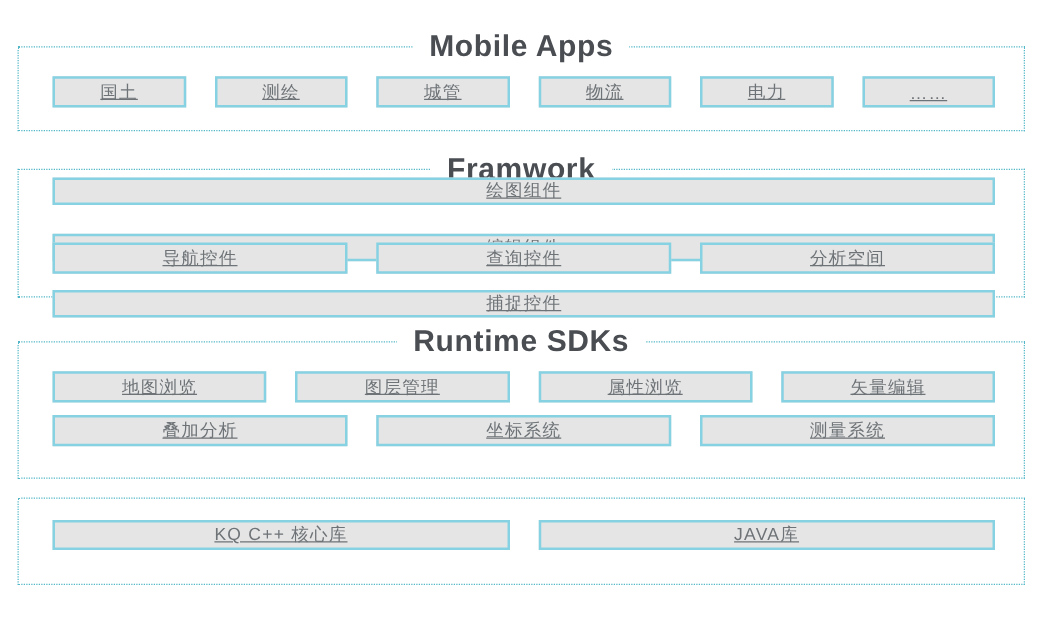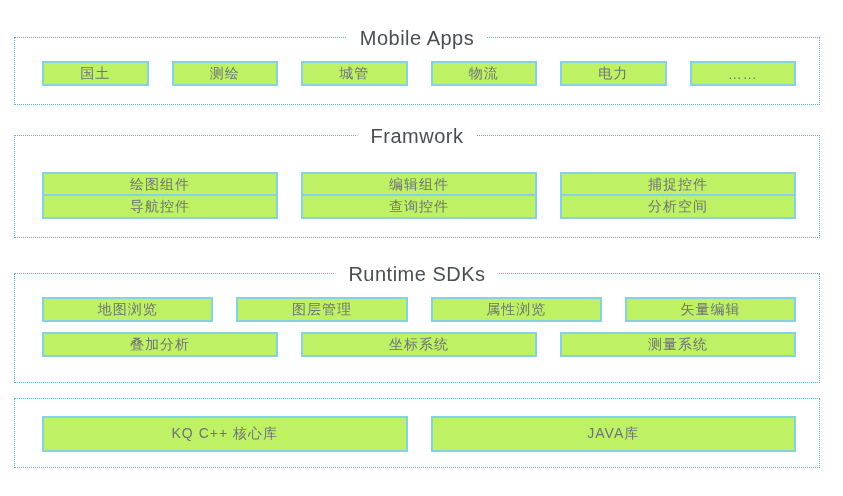--- a/index.html
+++ b/index.html
@@ -23,58 +23,59 @@
     background: #ffffff;
     box-sizing: border-box;
   }
   .layer-title {
     position: absolute;
     top: 0;
     left: 50%;
     transform: translate(-50%, -50%);
     background: #ffffff;
     padding: 0 13px;
-    font-size: 20px;
-    font-weight: normal;
+    font-size: 24px;
+    font-weight: bold;
     color: var(--title, #4a4e53);
     letter-spacing: 0.5px;
     white-space: nowrap;
     line-height: 1.1;
   }
   .row {
     position: absolute;
     left: 27px;
     right: 23px;
     display: flex;
     gap: 23px;
   }
   .box {
     flex: 1;
     height: 25px;
     box-sizing: border-box;
     border: 2px solid var(--boxborder, #86d2e2);
-    background: #bef264;
+    background: #e5e5e5;
     display: flex;
     align-items: center;
     justify-content: center;
     font-size: 14px;
     color: var(--text, #6e7377);
     letter-spacing: 1px;
     white-space: nowrap;
+    text-decoration: underline;
   }
-  .box.tall { height: 36px; }
+  .box.tall { height: 24px; }
 
   
   .s1 { top: 37px;  height: 68px;  }
   .s2 { top: 135px; height: 103px; }
   .s3 { top: 273px; height: 110px; }
   .s4 { top: 398px; height: 70px;  }
 
   .s1 .r1 { top: 23px; }
-  .s2 .r1 { top: 36px; }
+  .s2 .r1 { top: 6px; flex-direction: column; }
   .s2 .r2 { top: 58px; }
   .s3 .r1 { top: 23px; }
   .s3 .r2 { top: 58px; }
   .s4 .r1 { top: 17px; }
 </style>
 </head>
 <body>
 
 <div class="page">
 

